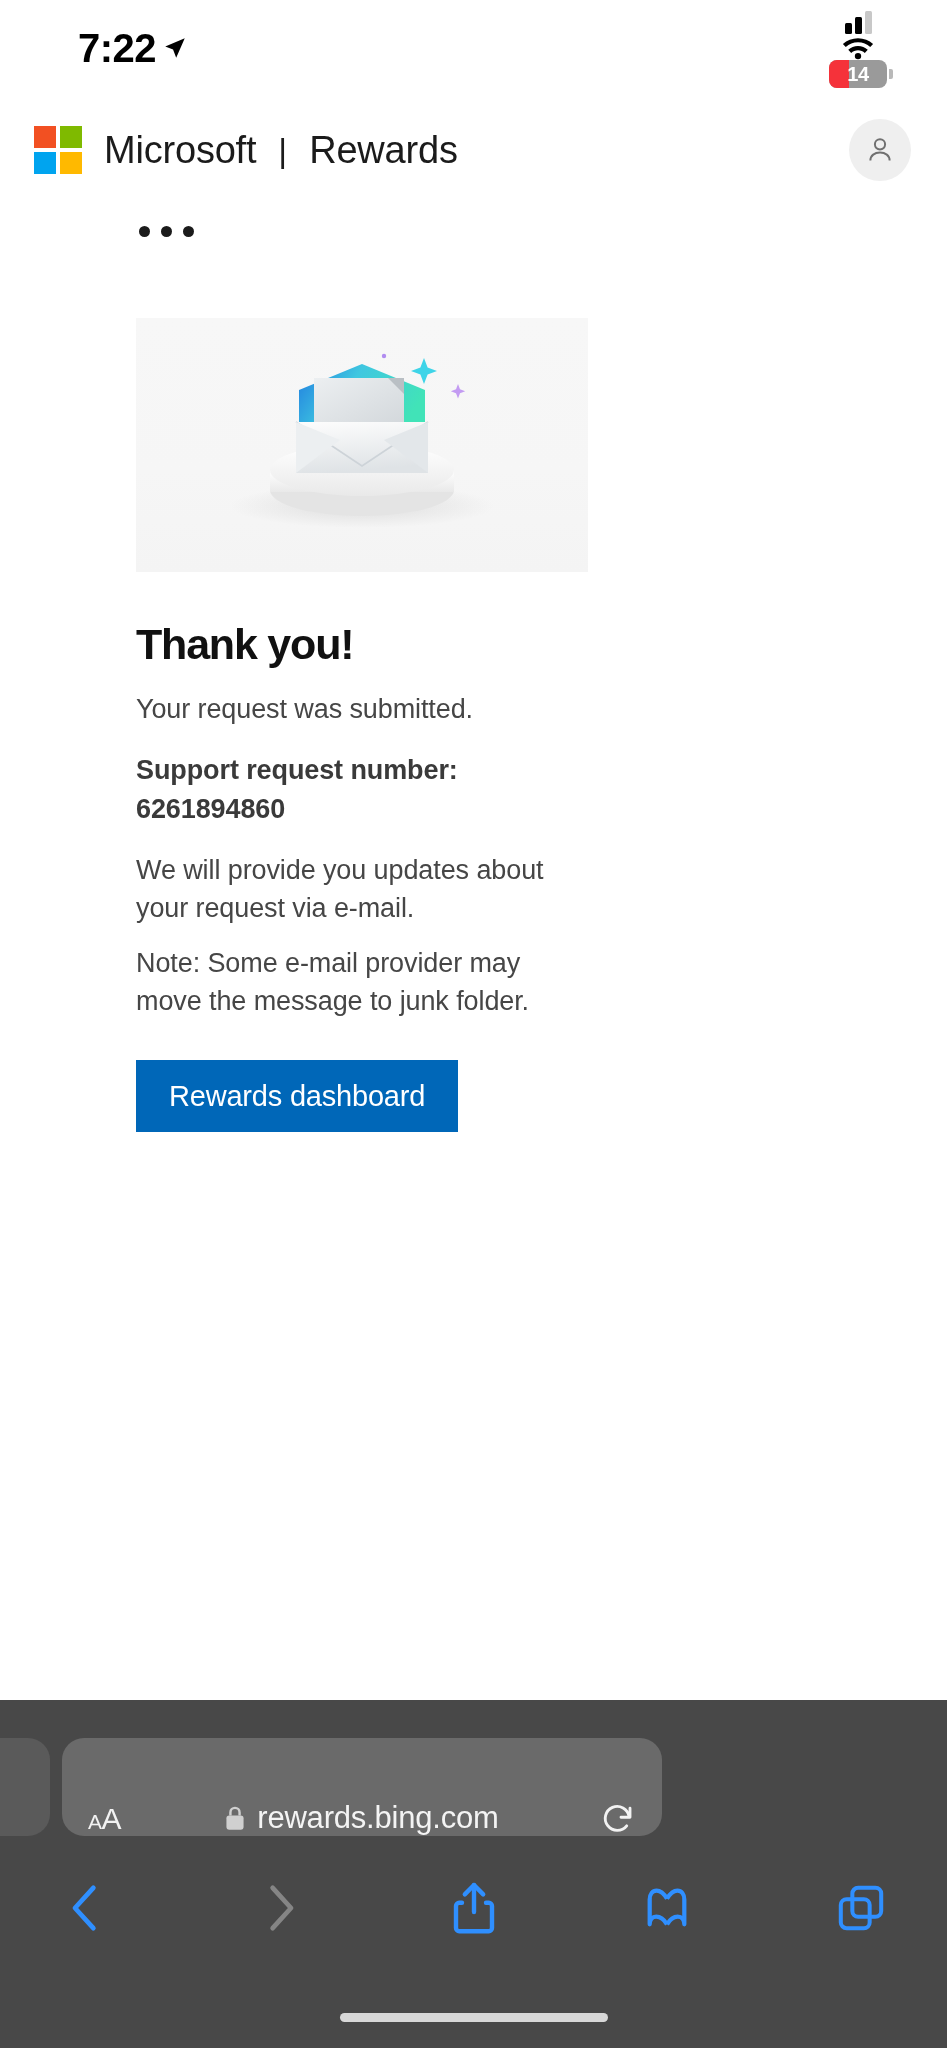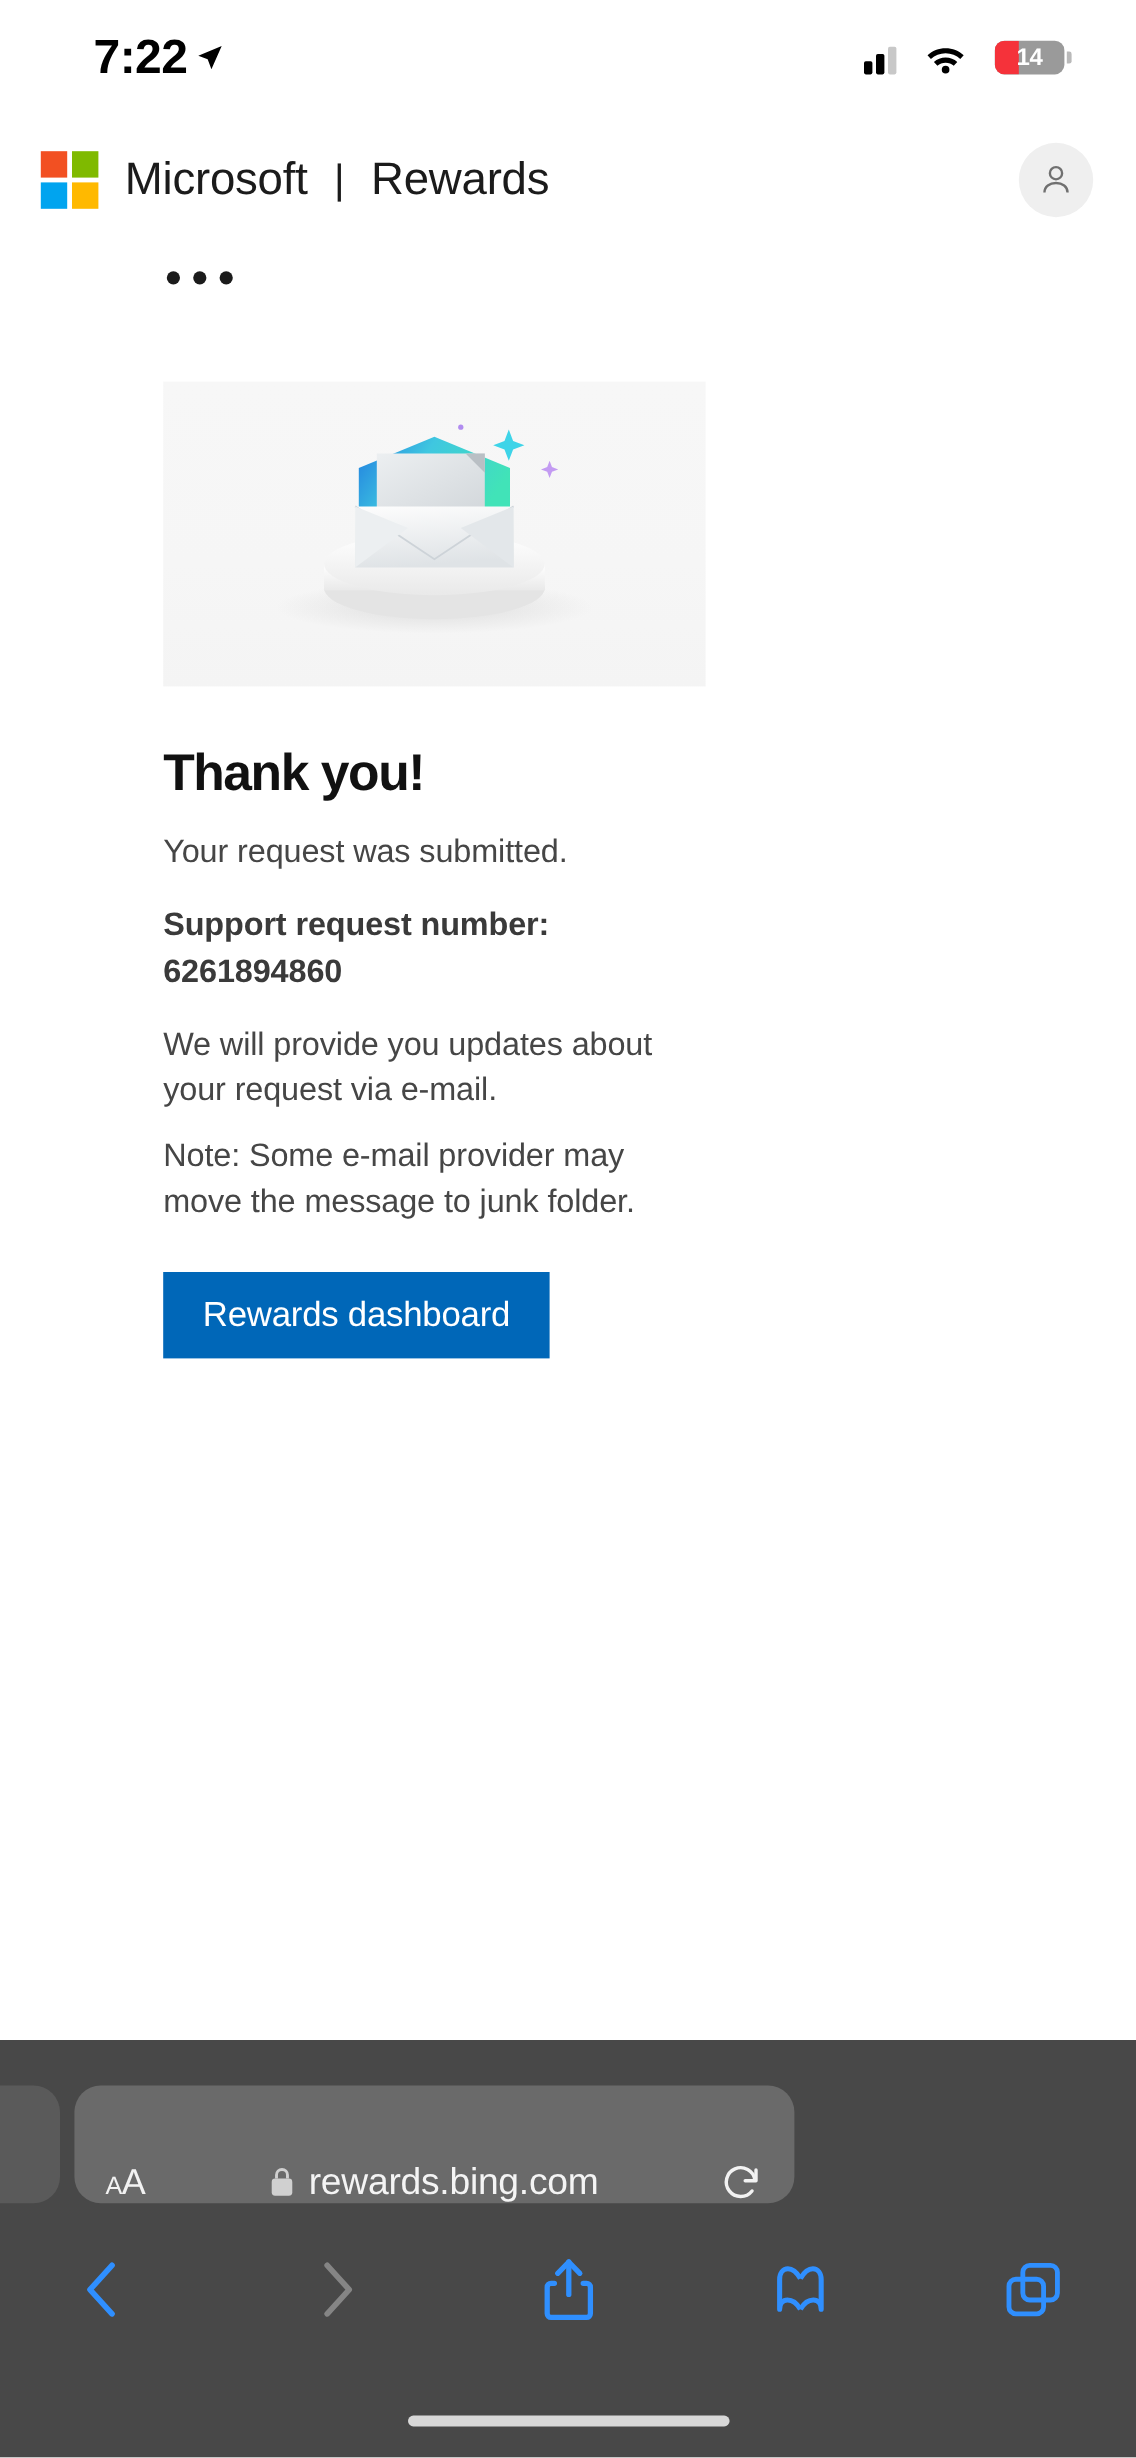--- a/index.html
+++ b/index.html
@@ -13,21 +13,21 @@
 
   
   .statusbar {
     position: absolute; top: 0; left: 0; width: 947px; height: 96px;
     display: flex; align-items: center; justify-content: space-between;
     padding: 0 60px 0 78px;
   }
   .sb-left { display: flex; align-items: center; gap: 6px; }
   .sb-time { font-size: 40px; font-weight: 700; color: #000; letter-spacing: -0.5px; }
   .loc-arrow { width: 26px; height: 26px; display:block; }
-  .sb-right { display: flex; align-items: flex-end; gap: 24px; }
+  .sb-right { display: flex; align-items: center; gap: 0; flex-direction: column; }
   .cell-bars { display: flex; align-items: flex-end; gap: 3px; height: 26px; }
   .cell-bars i { width: 7px; background: #000; border-radius: 1.5px; display:block; }
   .cell-bars i:nth-child(1){ height: 11px; }
   .cell-bars i:nth-child(2){ height: 17px; }
   .cell-bars i:nth-child(3){ height: 23px; background:#c8c8c8; }
   .cell-bars i:nth-child(4){ height: 27px; background:#c8c8c8; display:none; }
   .wifi { width: 34px; height: 26px; }
   .battery { position: relative; width: 58px; height: 28px; }
   .battery .shell {
     position:absolute; inset:0; background:#9a9a9a; border-radius: 8px;

